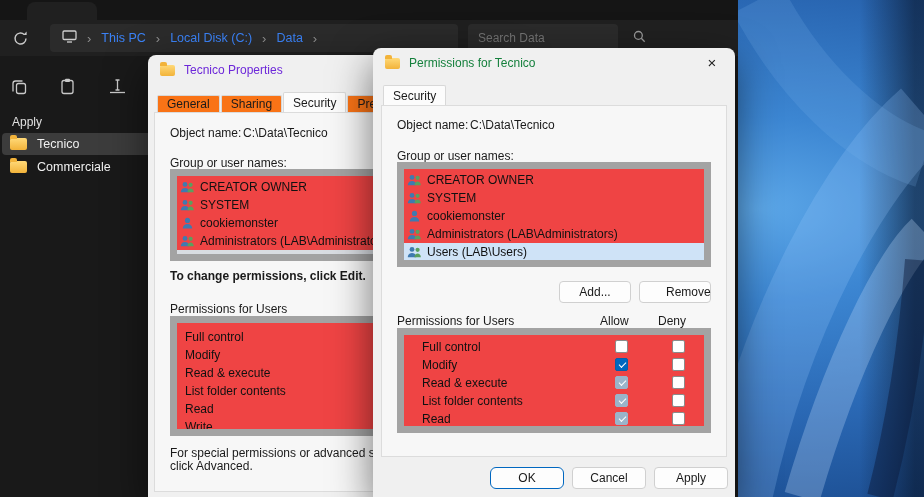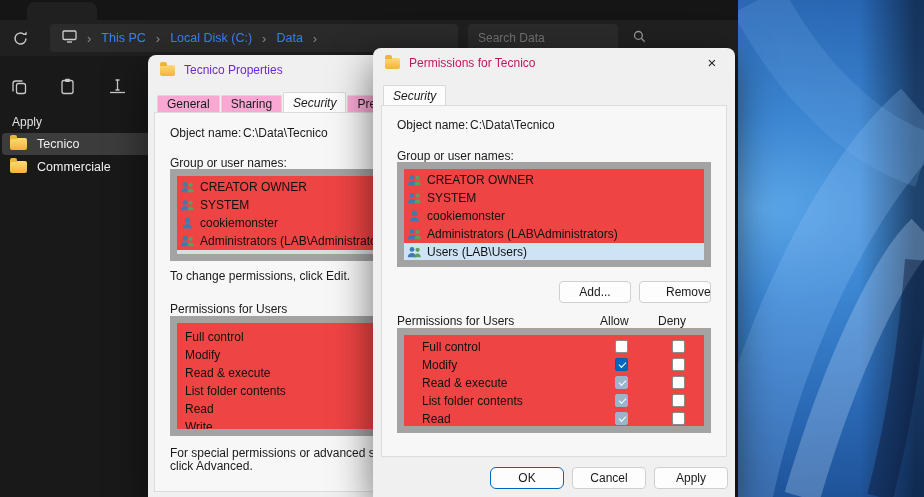--- a/index.html
+++ b/index.html
@@ -36,27 +36,27 @@
   .fld { position:relative; width:17px; height:12px; background:linear-gradient(180deg,#ffd978,#f2b33a); border-radius:2px; flex:0 0 auto; }
   .fld::before { content:""; position:absolute; left:0; top:-3px; width:7px; height:4px; border-radius:2px 2px 0 0; background:#f2b33a; }
   .fld.small { width:15px; height:11px; }
 
   
   .dialog { position:absolute; background:#f0f0f0; border-radius:8px 8px 0 0; overflow:hidden;
     box-shadow:0 14px 42px rgba(0,0,0,.55); }
   .d1 { left:148px; top:55px; width:364px; height:442px; z-index:2; }
   .d2 { left:373px; top:48px; width:362px; height:449px; z-index:3; }
   .titlebar { position:absolute; left:0; top:0; width:100%; height:30px; display:flex; align-items:center; gap:9px; padding-left:12px; font-size:12px; }
-  .title { white-space:nowrap; color:#be185d; }
+  .title { white-space:nowrap; color:#15803d; }
   .d1 .title { color:#6d28d9; }
   .closebtn { position:absolute; right:8px; top:3px; width:30px; height:24px; text-align:center; line-height:24px; font-size:15px; color:#222; cursor:default; }
   .tabs { position:absolute; display:flex; align-items:flex-end; height:21px; }
-  .tab { font-size:12px; color:#1a1a1a; background:#f9a8d4; border:1px solid #d8d8d8; border-bottom:none;
+  .tab { font-size:12px; color:#1a1a1a; background:#f97316; border:1px solid #d8d8d8; border-bottom:none;
     border-radius:2px 2px 0 0; margin-right:1px; padding:0 9px; height:17px; line-height:17px; white-space:nowrap; }
-  .tab.active { background:#fcfcfc; height:20px; line-height:20px; z-index:4; position:relative;font-style:italic; }
+  .tab.active { background:#fcfcfc; height:20px; line-height:20px; z-index:4; position:relative; }
   .page { position:absolute; background:#f7f7f7; border:1px solid #dcdcdc; }
   .p1 { left:6px; top:57px; width:352px; height:380px; }
   .p2 { left:8px; top:57px; width:346px; height:352px; }
   .abs { position:absolute; font-size:12px; color:#1a1a1a; white-space:nowrap; }
   .listbox { position:absolute; background:#ef4444; border:7px solid #a3a3a3; overflow:hidden; }
   .listbox.pad2 { padding-top:2px; } .listbox.pad3 { padding-top:3px; } .listbox.pad5 { padding-top:5px; }
   .lrow { height:18px; display:flex; align-items:center; gap:5px; padding:0 3px; font-size:12px; color:#111; white-space:nowrap; }
   .lrow.sel { background:#cfe3f7; }
   .lrow.sel-inactive { background:#d9dde2; }
   .licon { flex:0 0 auto; }
@@ -212,21 +212,21 @@
         <svg class="licon" width="15" height="12" viewBox="0 0 15 12">
             <circle cx="5" cy="3.4" r="2.4" fill="#3f7ab0"></circle>
             <path d="M0.8 11.2c0-2.6 1.9-4.2 4.2-4.2s4.2 1.6 4.2 4.2z" fill="#3f7ab0"></path>
             <circle cx="10.6" cy="3.8" r="2.1" fill="#5aa05e"></circle>
             <path d="M7.4 11.2c0-2.3 1.5-3.7 3.2-3.7s3.2 1.4 3.2 3.7z" fill="#5aa05e"></path>
           </svg>
         <span>Users (LAB\Users)</span>
       </div>
     </div>
 
-    <span class="abs" style="left:22px; top:214px;">To change permissions, click Edit.</span>
+    <span class="abs" style="left:22px; top:214px;font-weight:bold;">To change permissions, click Edit.</span>
     <span class="abs" style="left:22px; top:247px;">Permissions for Users</span>
 
     <div class="listbox pad5" style="left:22px; top:261px; width:330px; height:120px;">
       <div class="srow">Full control</div>
       <div class="srow">Modify</div>
       <div class="srow">Read &amp; execute</div>
       <div class="srow">List folder contents</div>
       <div class="srow">Read</div>
       <div class="srow">Write</div>
     </div>

